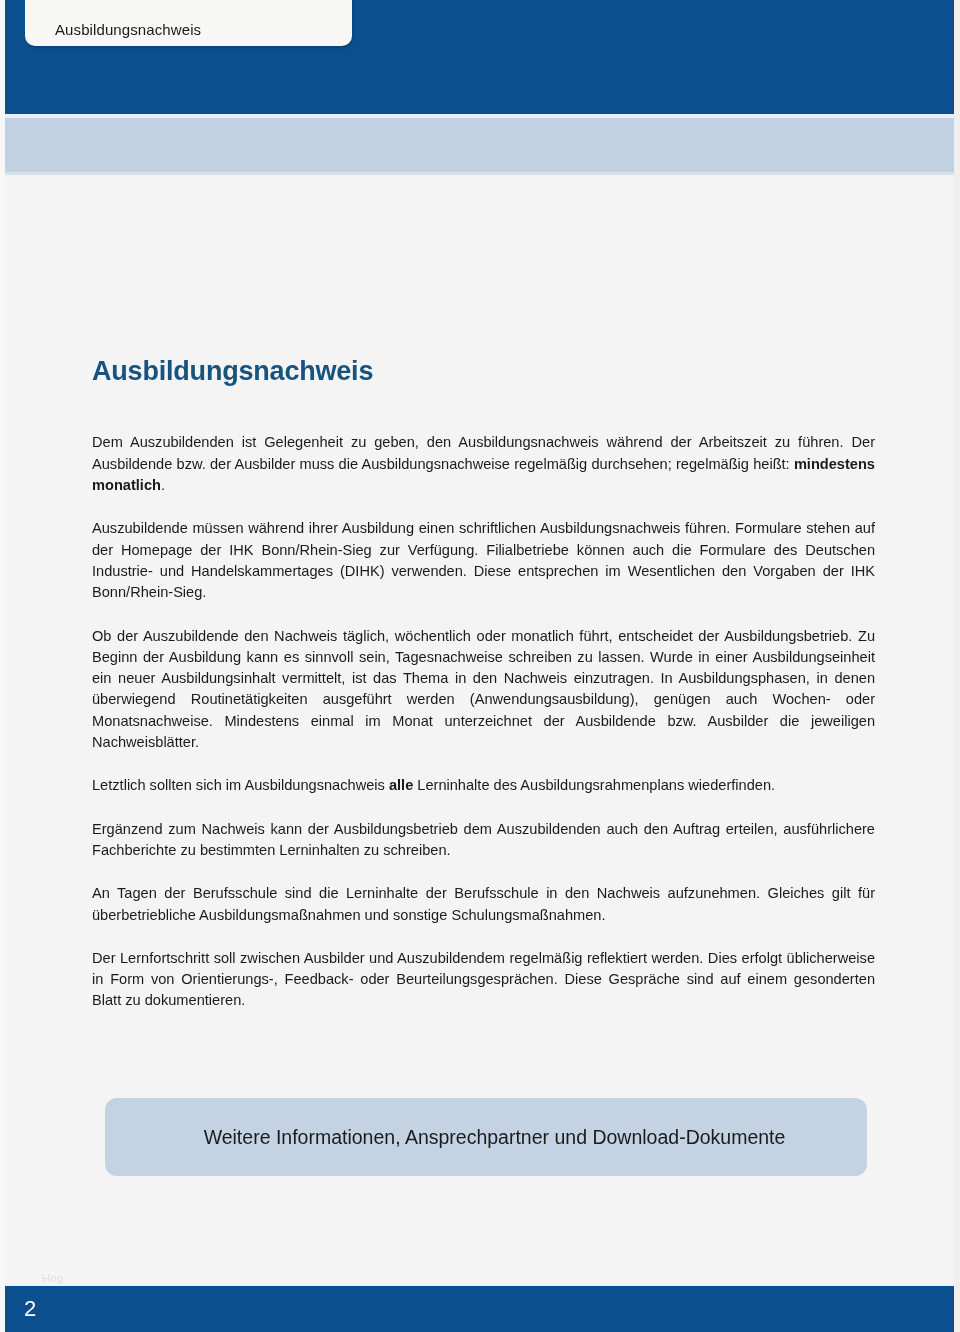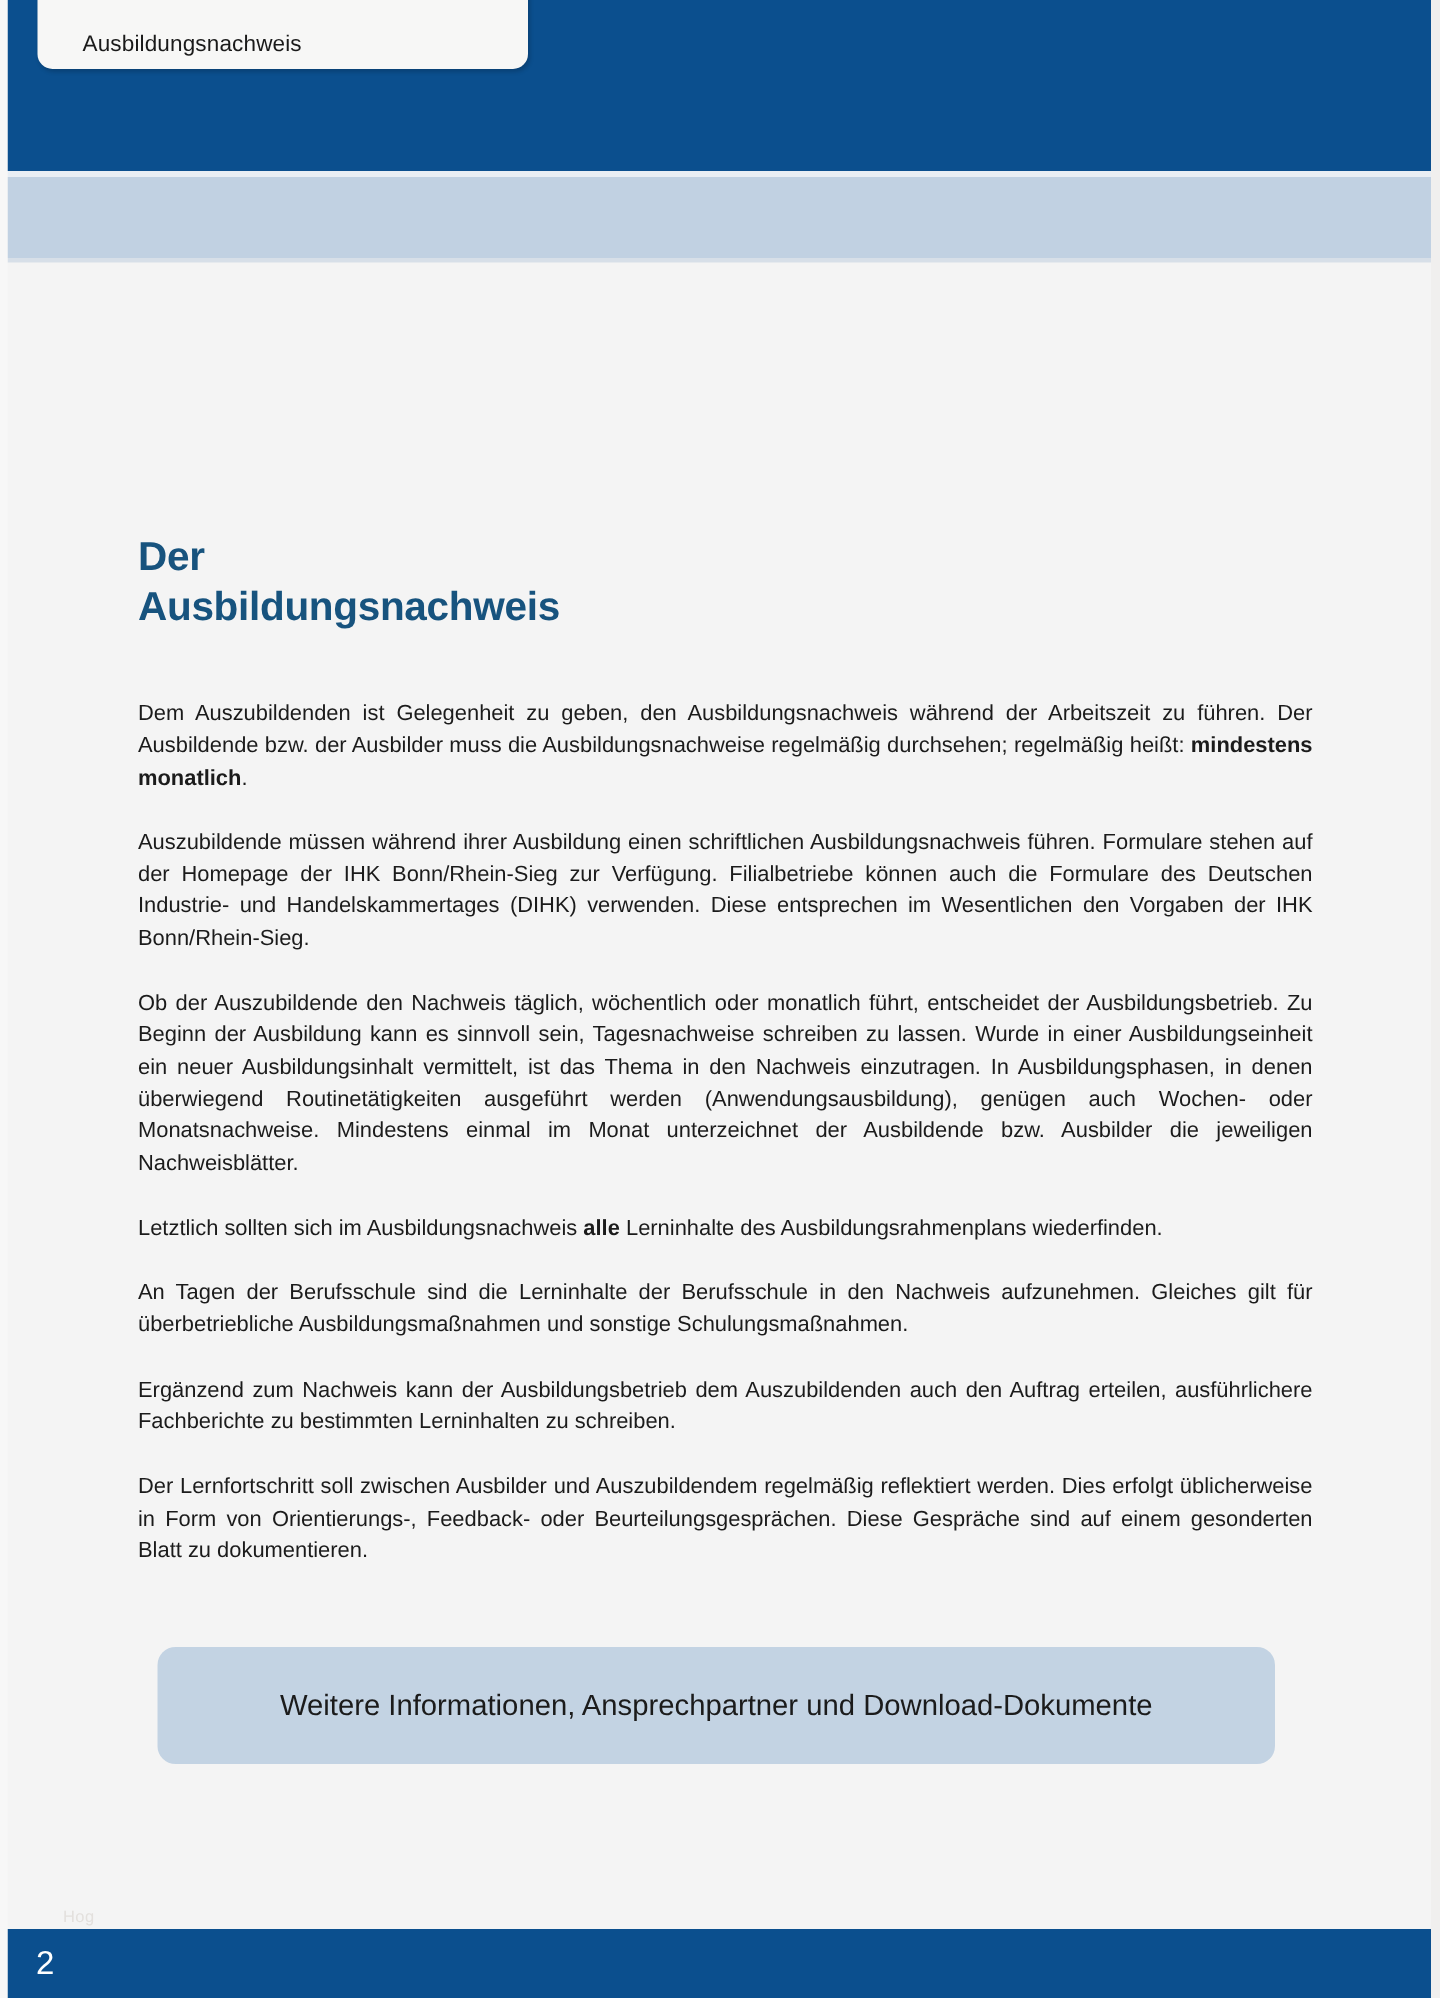--- a/index.html
+++ b/index.html
@@ -130,20 +130,21 @@
     left: 105px;
     top: 1098px;
     width: 745px;
     height: 78px;
     background: #c3d3e3;
     border-radius: 12px;
     display: flex;
     flex-direction: column;
     align-items: center;
     justify-content: center;
+    padding-left: 17px;
   }
   .callout-line {
     font-size: 19.5px;
     color: #1b1b1b;
     line-height: 1.38;
     text-align: center;
     white-space: nowrap;
   }
 
   
@@ -186,35 +187,34 @@
   <div class="header-band"></div>
   <div class="header-band-shadow"></div>
 
   <div class="doc-tab">
     <span class="doc-tab-label">Ausbildungsnachweis</span>
   </div>
 
   <div class="content">
 
     <h1 class="page-title">
-      <span class="line">Der</span>
       <span class="line">Ausbildungsnachweis</span>
     </h1>
 
     <p class="body-par"><span>Dem Auszubildenden ist Gelegenheit zu geben, den Ausbildungsnachweis während der Arbeitszeit zu führen. Der Ausbildende bzw. der Ausbilder muss die Ausbildungsnachweise regelmäßig durchsehen; regelmäßig heißt: </span><b>mindestens monatlich</b><span>.</span></p>
 
     <p class="body-par">Auszubildende müssen während ihrer Ausbildung einen schriftlichen Ausbildungsnachweis führen. Formulare stehen auf der Homepage der IHK Bonn/Rhein-Sieg zur Verfügung. Filialbetriebe können auch die Formulare des Deutschen Industrie- und Handelskammertages (DIHK) verwenden. Diese entsprechen im Wesentlichen den Vorgaben der IHK Bonn/Rhein-Sieg.</p>
 
     <p class="body-par">Ob der Auszubildende den Nachweis täglich, wöchentlich oder monatlich führt, entscheidet der Ausbildungsbetrieb. Zu Beginn der Ausbildung kann es sinnvoll sein, Tagesnachweise schreiben zu lassen. Wurde in einer Ausbildungseinheit ein neuer Ausbildungsinhalt vermittelt, ist das Thema in den Nachweis einzutragen. In Ausbildungsphasen, in denen überwiegend Routinetätigkeiten ausgeführt werden (Anwendungsausbildung), genügen auch Wochen- oder Monatsnachweise. Mindestens einmal im Monat unterzeichnet der Ausbildende bzw. Ausbilder die jeweiligen Nachweisblätter.</p>
 
     <p class="body-par"><span>Letztlich sollten sich im Ausbildungsnachweis </span><b>alle</b><span> Lerninhalte des Ausbildungsrahmenplans wiederfinden.</span></p>
 
+    <p class="body-par">Ergänzend zum Nachweis kann der Ausbildungsbetrieb dem Auszubildenden auch den Auftrag erteilen, ausführlichere Fachberichte zu bestimmten Lerninhalten zu schreiben.</p>
+
     <p class="body-par">An Tagen der Berufsschule sind die Lerninhalte der Berufsschule in den Nachweis aufzunehmen. Gleiches gilt für überbetriebliche Ausbildungsmaßnahmen und sonstige Schulungsmaßnahmen.</p>
-
-    <p class="body-par">Ergänzend zum Nachweis kann der Ausbildungsbetrieb dem Auszubildenden auch den Auftrag erteilen, ausführlichere Fachberichte zu bestimmten Lerninhalten zu schreiben.</p>
 
     <p class="body-par">Der Lernfortschritt soll zwischen Ausbilder und Auszubildendem regelmäßig reflektiert werden. Dies erfolgt üblicherweise in Form von Orientierungs-, Feedback- oder Beurteilungsgesprächen. Diese Gespräche sind auf einem gesonderten Blatt zu dokumentieren.</p>
 
   </div>
 
   <div class="callout">
     <div class="callout-line">Weitere Informationen, Ansprechpartner und Download-Dokumente</div>
   </div>
 
   <div class="footer-ghost">Hog</div>

